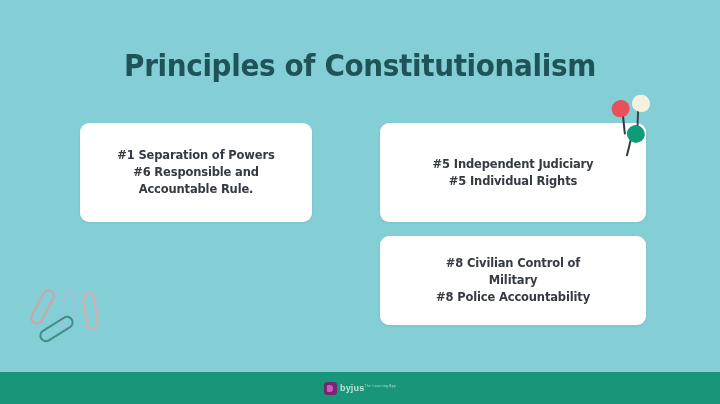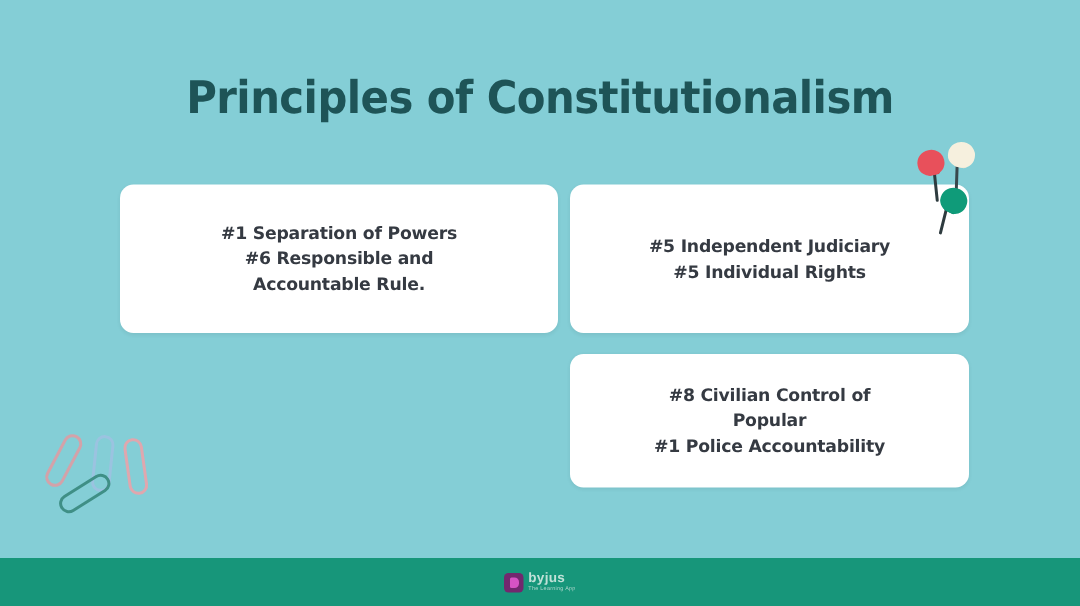--- a/index.html
+++ b/index.html
@@ -49,21 +49,21 @@
     border-radius: 9px;
     box-shadow: 0 1px 3px rgba(0,0,0,0.07);
     display: flex;
     align-items: center;
     justify-content: center;
     box-sizing: border-box;
     padding: 6px 14px;
   }
   .card-r1 { top: 0px; height: 99px; }
   .card-r2 { top: 113px; height: 89px; }
-  .card-c1 { left: 0px; width: 292px; }
+  .card-c1 { left: 0px; width: 232px; }
   .card-c2 { left: 300px; width: 266px; }
   .card-text {
     text-align: center;
     font-family: "DejaVu Sans", sans-serif;
     font-size: 11.5px;
     font-weight: bold;
     color: #353a42;
     line-height: 17px;
     letter-spacing: -0.15px;
   }
@@ -180,21 +180,20 @@
   }
   .logo-mark span {
     display: block;
     width: 6px;
     height: 7px;
     border-radius: 1px 3px 3px 1px;
     background: #e84ecb;
   }
   .logo-text {
     display: flex;
-    flex-direction: column;
     line-height: 1;
   }
   .logo-word {
     font-family: "Liberation Sans", sans-serif;
     font-size: 9px;
     font-weight: bold;
     color: #cfe8e0;
     letter-spacing: 0.2px;
   }
   .logo-sub {
@@ -228,22 +227,22 @@
       <div class="card-text">
         <span class="ln">#5 Independent Judiciary</span>
         <span class="ln">#5 Individual Rights</span>
       </div>
     </div>
 
 
     <div class="card card-r2 card-c2">
       <div class="card-text">
         <span class="ln">#8 Civilian Control of</span>
-        <span class="ln">Popular</span>
-        <span class="ln">#1 Police Accountability</span>
+        <span class="ln">Military</span>
+        <span class="ln">#8 Police Accountability</span>
       </div>
     </div>
 
   </div>
 
   <div class="pins">
     <div class="pin pin-red">
       <div class="needle"></div>
       <div class="collar"></div>
       <div class="head"></div>

